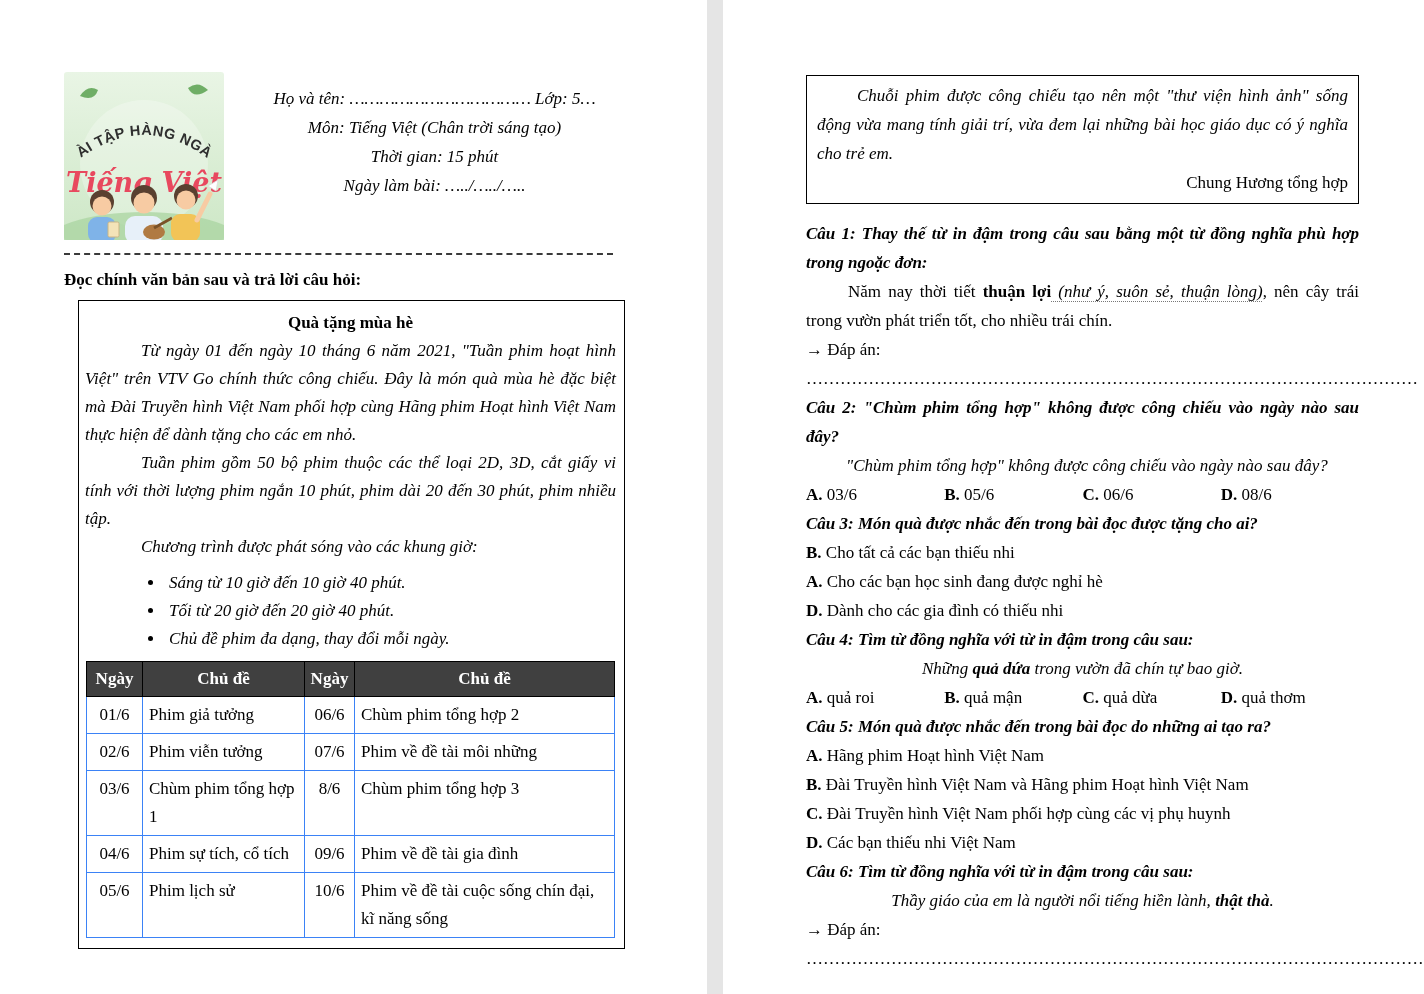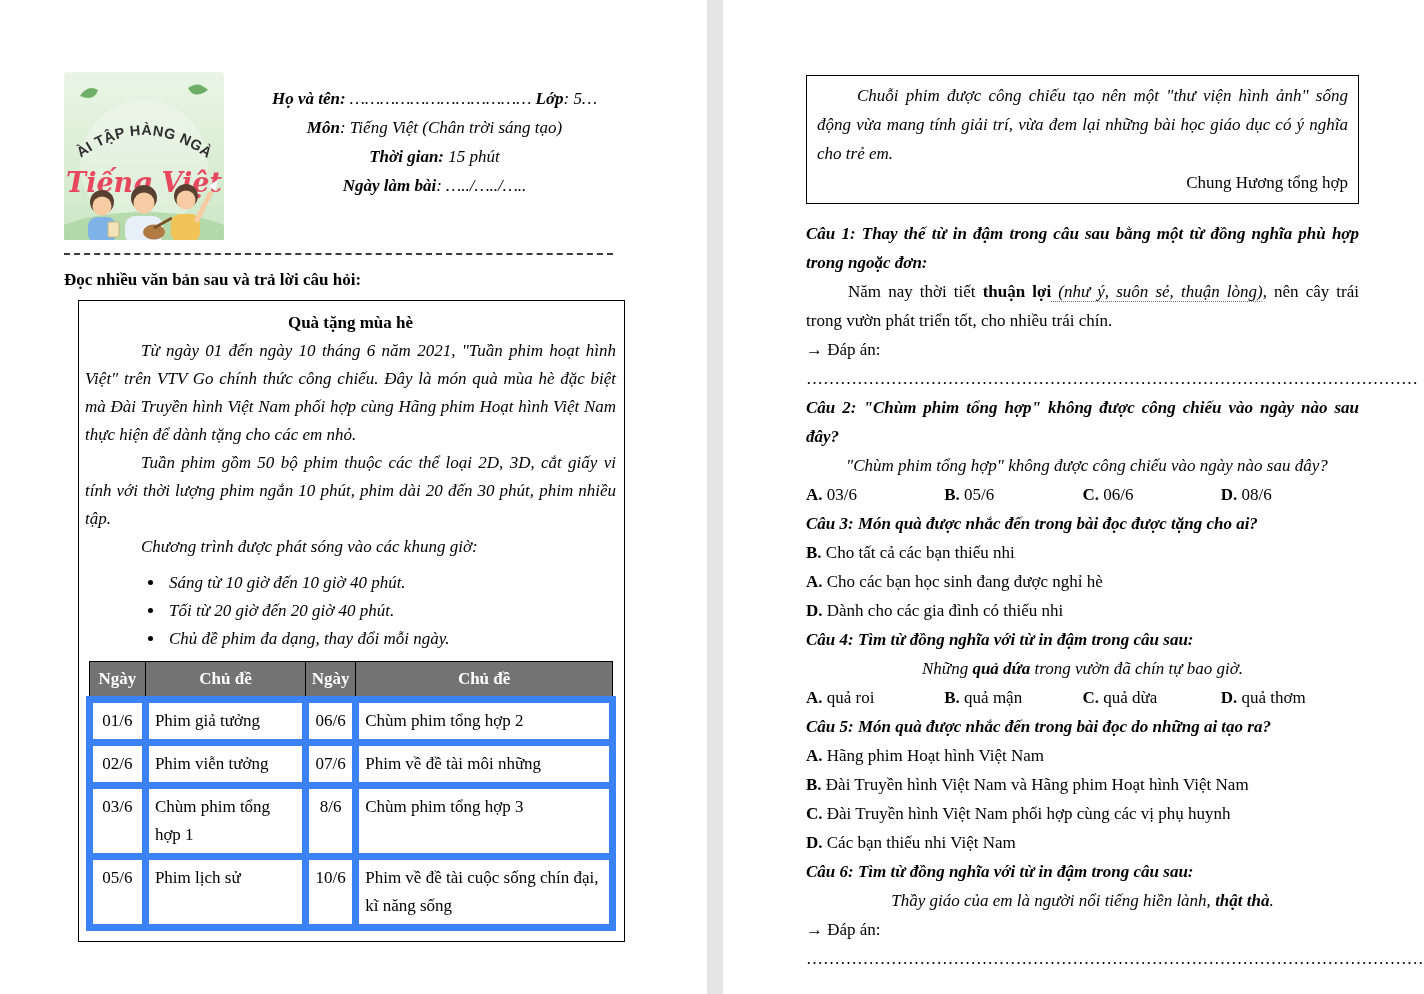--- a/index.html
+++ b/index.html
@@ -9,44 +9,44 @@
   .page-divider { position:absolute; left:707px; top:0; width:16px; height:994px; background:#e5e5e5; }
 
   .page { position:absolute; top:0; height:994px; background:#fff; }
   .page-left  { left:0; width:707px; }
   .page-right { left:723px; width:810px; }
   .page-left .inner  { margin-left:64px; width:561px; }
   .page-right .inner { margin-left:83px; width:553px; font-size:17px; line-height:29px; }
 
   .bold { font-weight:bold; }
   .it { font-style:italic; }
-  .bi { font-weight:bold; font-style:italic; }
+  .bi { font-weight:normal; font-style:italic; }
 
   
   .header-row { display:flex; padding-top:72px; }
   .logo-svg { width:160px; height:168px; flex:0 0 160px; }
   .header-block { flex:1; text-align:center; padding-top:12px; padding-left:20px;
                   font-size:17px; line-height:29px; }
   .ws-title { color:#ff0000; font-weight:bold; font-size:17.5px; }
 
   .dashed-sep { border-top:2px dashed #3a3a3a; margin-top:13px; width:549px; }
   .instruction { font-weight:bold; font-size:17px; line-height:29px; margin-top:10px; }
 
   
   .story-box { border:1px solid #000; margin-top:6px; margin-left:14px; width:531px;
                padding:8px 8px 10px 6px; font-size:17px; line-height:28px; }
   .story-title { text-align:center; font-weight:bold; }
   .story-p { margin:0; font-style:italic; text-align:justify; text-indent:56px; }
   ul.story-bullets { margin:8px; padding-left:72px; font-style:italic; }
   ul.story-bullets li { padding-left:4px; }
 
   table.schedule { border-collapse:collapse; margin-top:6px; margin-left:1px; table-layout:fixed; }
-  table.schedule th { background:#737373; color:#fff; font-weight:bold; border:1px solid #000;
+  table.schedule th { background:#404040; color:#fff; font-weight:bold; border:1px solid #000;
                       padding:3px 4px; font-size:17px; line-height:28px; text-align:center; }
-  table.schedule td { border:7px solid #3b82f6; padding:4px 6px; font-size:17px; line-height:28px;
+  table.schedule td { border:1px solid #3b82f6; padding:4px 6px; font-size:17px; line-height:28px;
                       vertical-align:top; }
   td.c-date { text-align:center; }
 
   
   .quote-box { border:1px solid #000; margin-top:75px; padding:5px 10px 6px; }
   .quote-text { margin:0; font-style:italic; text-align:justify; text-indent:40px; }
   .quote-attr { text-align:right; }
 
   .q-block { margin:0; }
   .q-first { margin-top:15px; }
@@ -107,21 +107,21 @@
         <div class="header-block">
           <div class="meta-line"><span class="bi">Họ và tên:</span> <span class="it">………………………………</span> <span class="bi">Lớp</span><span class="it">: 5…</span></div>
           <div class="meta-line"><span class="bi">Môn</span><span class="it">: Tiếng Việt (Chân trời sáng tạo)</span></div>
           <div class="meta-line"><span class="bi">Thời gian:</span><span class="it"> 15 phút</span></div>
           <div class="meta-line"><span class="bi">Ngày làm bài</span><span class="it">: …../…../…..</span></div>
         </div>
       </div>
 
       <div class="dashed-sep"></div>
 
-      <div class="instruction">Đọc nhiều văn bản sau và trả lời câu hỏi:</div>
+      <div class="instruction">Đọc chính văn bản sau và trả lời câu hỏi:</div>
 
       <div class="story-box">
         <div class="story-title">Quà tặng mùa hè</div>
         <p class="story-p">Từ ngày 01 đến ngày 10 tháng 6 năm 2021, "Tuần phim hoạt hình Việt" trên VTV Go chính thức công chiếu. Đây là món quà mùa hè đặc biệt mà Đài Truyền hình Việt Nam phối hợp cùng Hãng phim Hoạt hình Việt Nam thực hiện để dành tặng cho các em nhỏ.</p>
         <p class="story-p">Tuần phim gồm 50 bộ phim thuộc các thể loại 2D, 3D, cắt giấy vi tính với thời lượng phim ngắn 10 phút, phim dài 20 đến 30 phút, phim nhiều tập.</p>
         <p class="story-p">Chương trình được phát sóng vào các khung giờ:</p>
         <ul class="story-bullets">
           <li>Sáng từ 10 giờ đến 10 giờ 40 phút.</li>
           <li>Tối từ 20 giờ đến 20 giờ 40 phút.</li>
           <li>Chủ đề phim đa dạng, thay đổi mỗi ngày.</li>
@@ -155,20 +155,26 @@
               <td class="c-date">07/6</td>
               <td>Phim về đề tài môi những</td>
             </tr>
             <tr>
               <td class="c-date">03/6</td>
               <td>Chùm phim tổng hợp 1</td>
               <td class="c-date">8/6</td>
               <td>Chùm phim tổng hợp 3</td>
             </tr>
             <tr>
+              <td class="c-date">04/6</td>
+              <td>Phim sự tích, cổ tích</td>
+              <td class="c-date">09/6</td>
+              <td>Phim về đề tài gia đình</td>
+            </tr>
+            <tr>
               <td class="c-date">05/6</td>
               <td>Phim lịch sử</td>
               <td class="c-date">10/6</td>
               <td>Phim về đề tài cuộc sống chín đại, kĩ năng sống</td>
             </tr>
           </tbody>
         </table>
       </div>
 
     </div>

